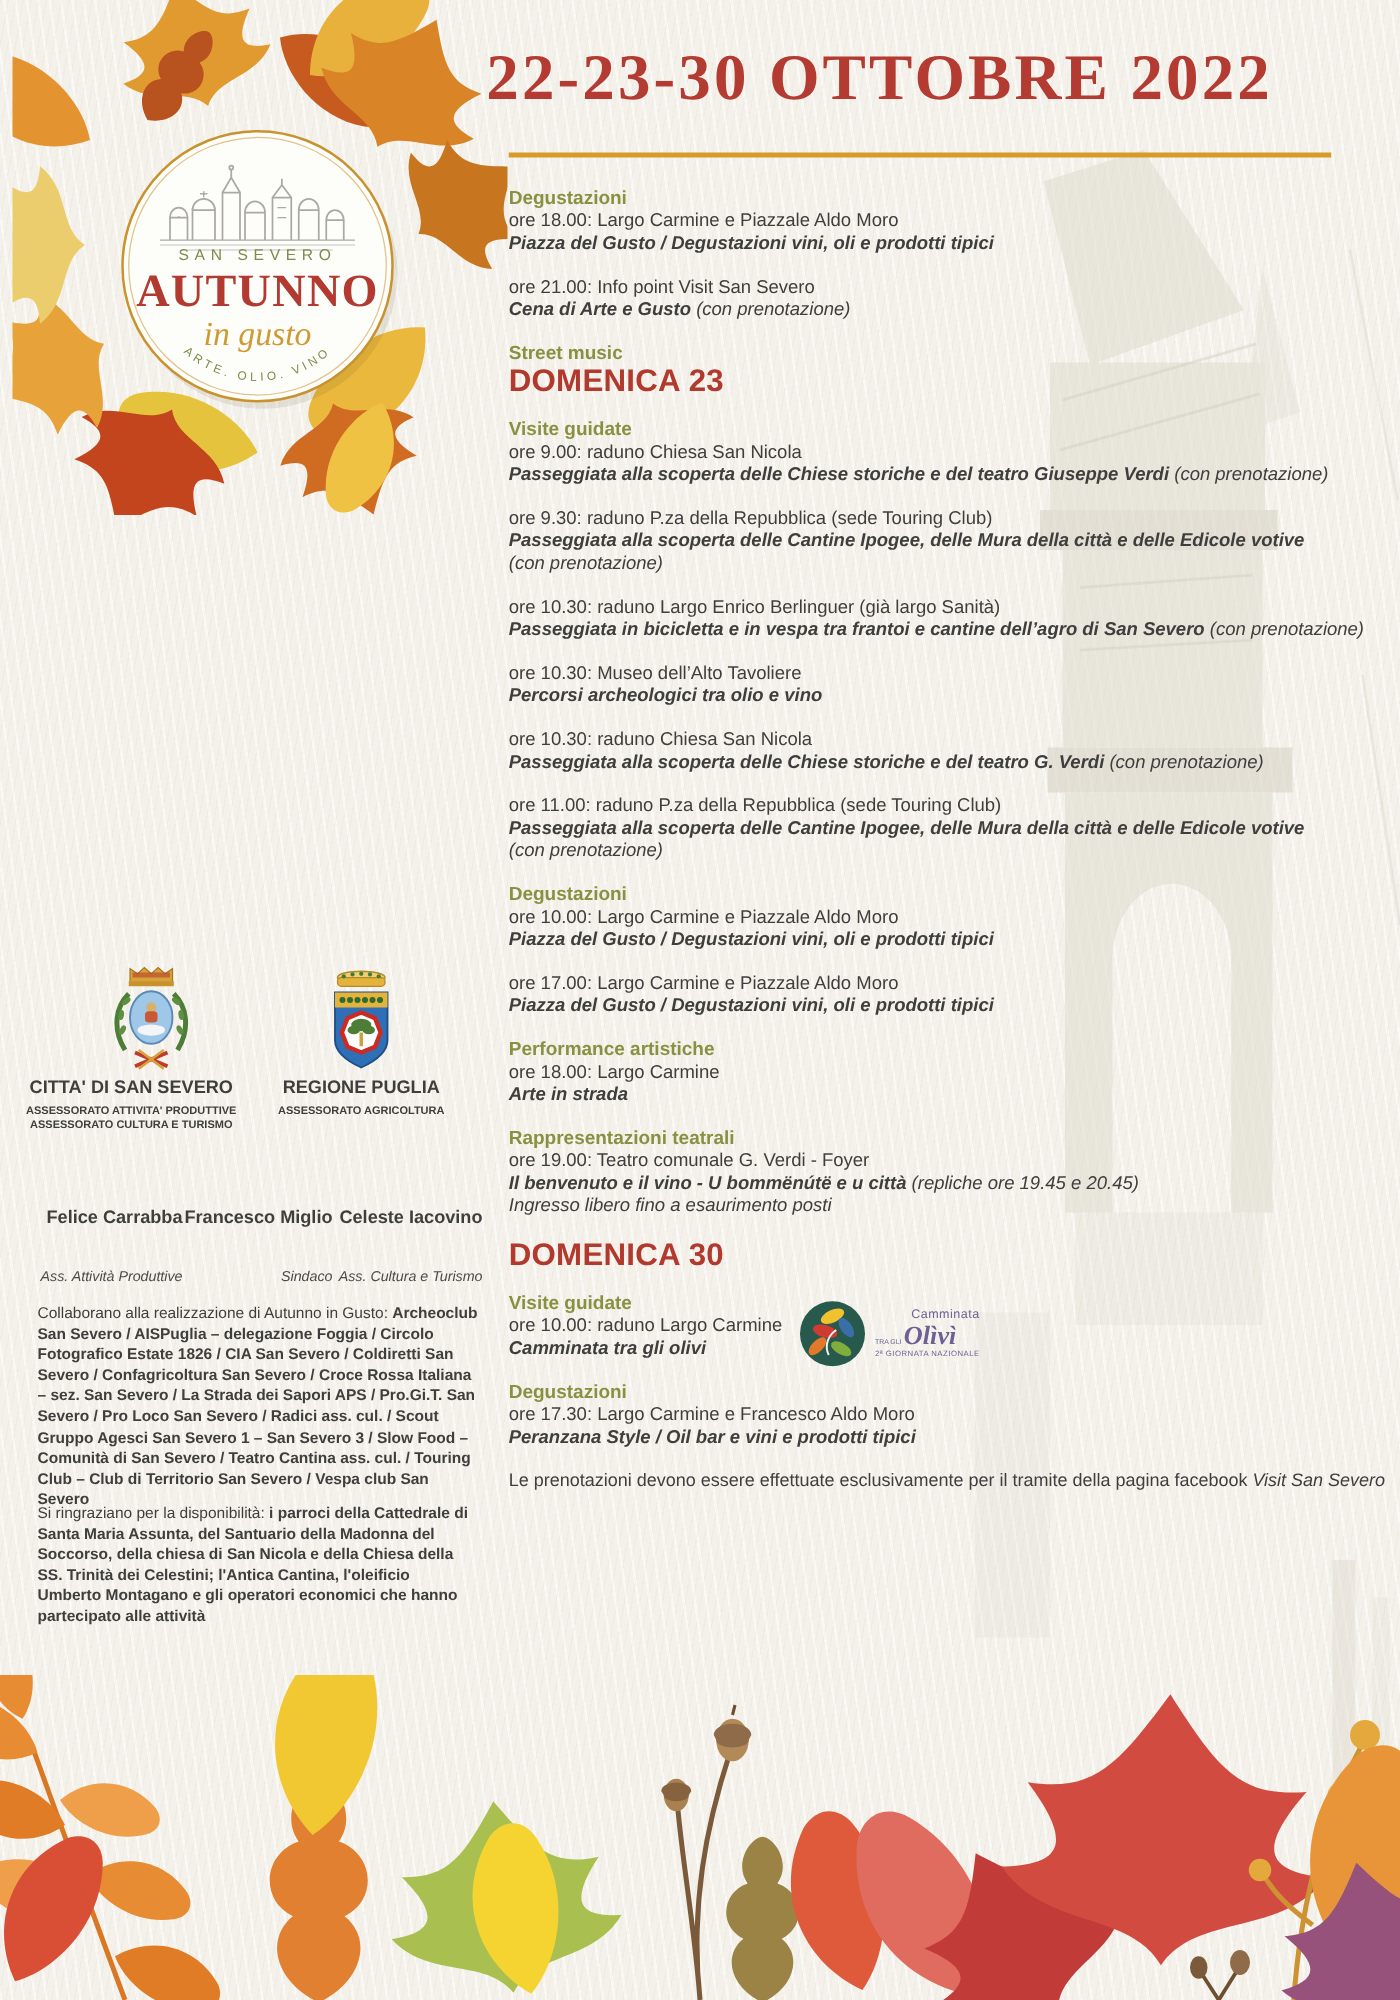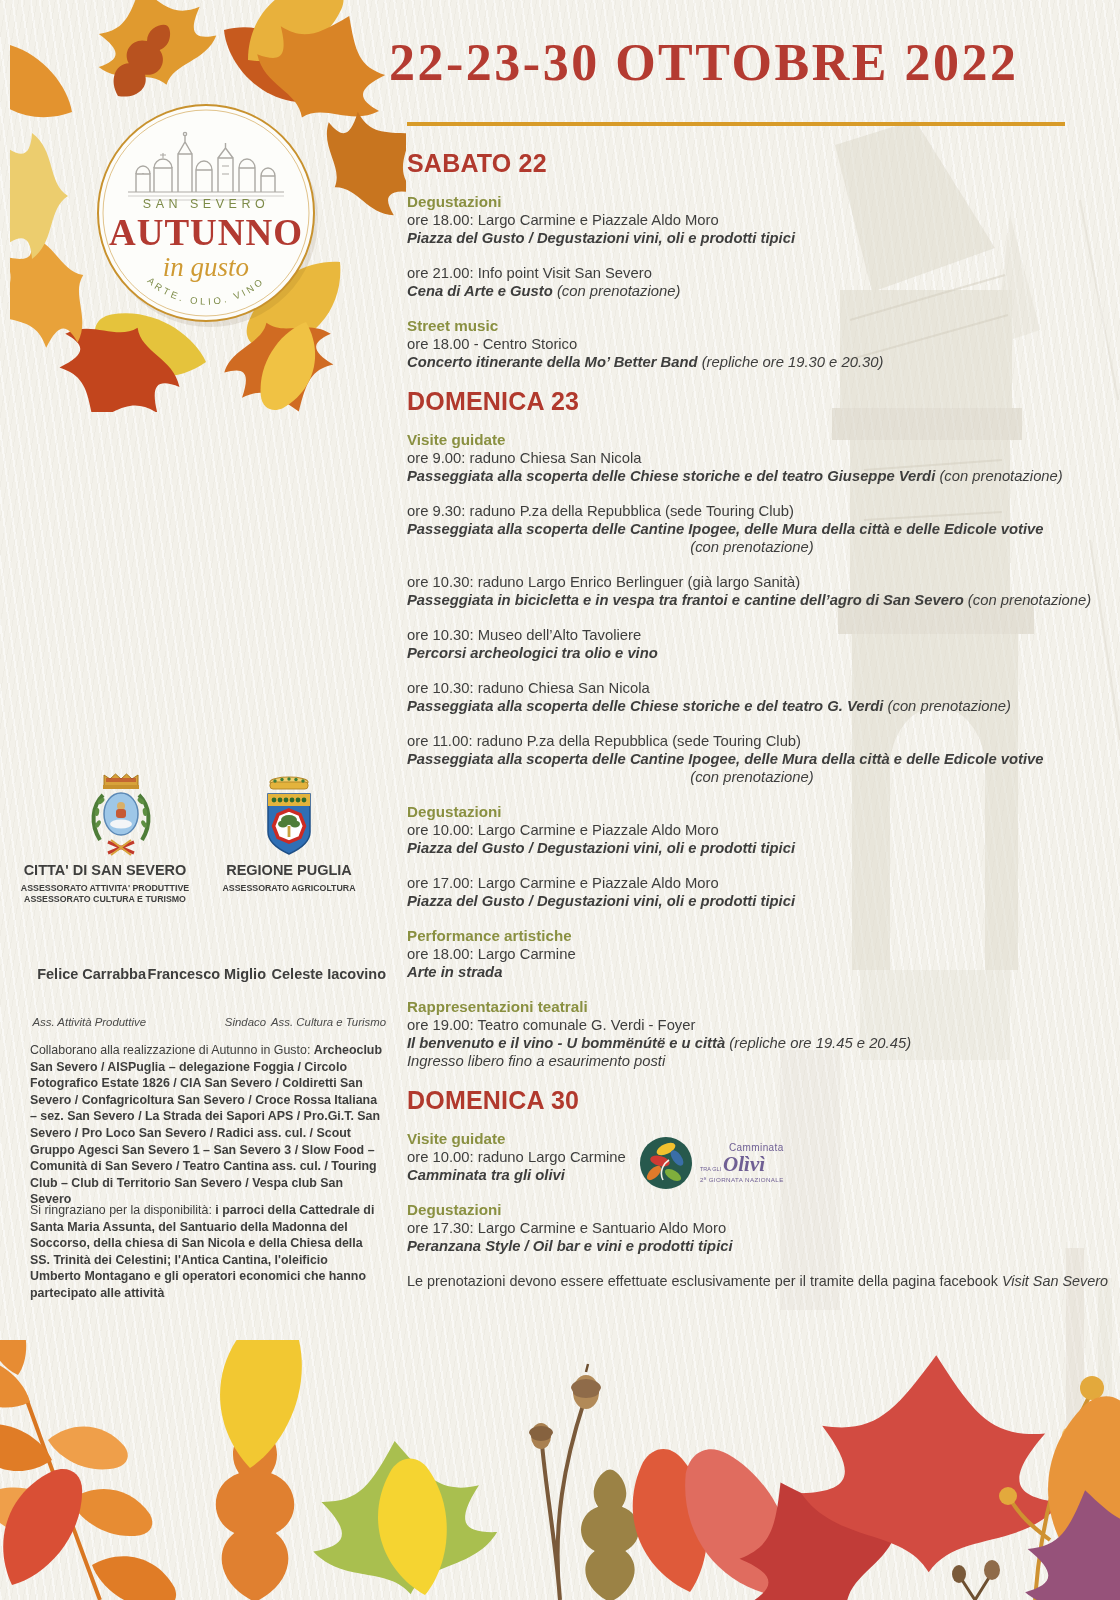--- a/index.html
+++ b/index.html
@@ -18,21 +18,21 @@
     font-family:"Liberation Serif", serif;font-weight:bold;font-size:52px;line-height:58px;
     letter-spacing:2.5px;color:#b43b31;
   }
   .gold-rule{position:absolute;left:407px;top:122px;width:658px;height:4px;background:#d89b28;z-index:3;}
   .rcol{position:absolute;left:407px;top:150px;width:690px;z-index:3;font-size:14.8px;line-height:18px;}
   .day-title{font-size:25px;line-height:27px;font-weight:bold;color:#b1392d;letter-spacing:.2px;margin:0 0 16px;}
   .day + .day{}
   .cat{font-weight:bold;color:#8a9041;font-size:15.2px;line-height:18px;}
   .event{margin:0 0 17px;position:relative;}
   .ev-title{font-weight:bold;font-style:italic;}
-  .ev-note{font-style:italic;text-align:center;}
+  .ev-note{font-style:italic;}
   .ev-extra{font-style:italic;}
   .footer-note{margin-top:14px;font-size:14.4px;white-space:nowrap;}
   .footer-note .it{font-style:italic;}
   .cam{position:absolute;left:232px;top:-12px;display:flex;align-items:center;gap:7px;}
   .cam-txt{color:#6f5f94;line-height:1;}
   .cam-l1{font-size:10px;letter-spacing:.4px;text-align:right;}
   .cam-row{display:flex;align-items:baseline;margin-top:1px;}
   .cam-pre{font-size:5.5px;line-height:6px;margin-right:2px;text-align:right;}
   .cam-l2{font-family:"Liberation Serif", serif;font-style:italic;font-weight:bold;font-size:21px;line-height:21px;}
   .cam-l3{font-size:6.2px;letter-spacing:.4px;margin-top:2px;}
@@ -130,38 +130,33 @@
       </text>
     </g>
   </svg>
 
   <div class="dates-title">22-23-30 OTTOBRE 2022</div>
   <div class="gold-rule"></div>
 
   <div class="rcol">
 
     <div class="day">
-      <div class="day-title">SABATO 22</div>
       <div class="group">
         <div class="cat">Degustazioni</div>
         <div class="event">
           <div>ore 18.00: Largo Carmine e Piazzale Aldo Moro</div>
           <div><span class="ev-title">Piazza del Gusto / Degustazioni vini, oli e prodotti tipici</span></div>
         </div>
         <div class="event">
           <div>ore 21.00: Info point Visit San Severo</div>
           <div><span class="ev-title">Cena di Arte e Gusto</span> <span class="ev-note">(con prenotazione)</span></div>
         </div>
       </div>
       <div class="group">
         <div class="cat">Street music</div>
-        <div class="event">
-          <div>ore 18.00 - Centro Storico</div>
-          <div><span class="ev-title">Concerto itinerante della Mo’ Better Band</span> <span class="ev-note">(repliche ore 19.30 e 20.30)</span></div>
-        </div>
       </div>
     </div>
 
     <div class="day">
       <div class="day-title">DOMENICA 23</div>
       <div class="group">
         <div class="cat">Visite guidate</div>
         <div class="event">
           <div>ore 9.00: raduno Chiesa San Nicola</div>
           <div><span class="ev-title">Passeggiata alla scoperta delle Chiese storiche e del teatro Giuseppe Verdi</span> <span class="ev-note">(con prenotazione)</span></div>
@@ -242,21 +237,21 @@
                 <div class="cam-l2">Olìvì</div>
               </div>
               <div class="cam-l3">2ª GIORNATA NAZIONALE</div>
             </div>
           </div>
         </div>
       </div>
       <div class="group">
         <div class="cat">Degustazioni</div>
         <div class="event">
-          <div>ore 17.30: Largo  Carmine e Santuario Aldo Moro</div>
+          <div>ore 17.30: Largo  Carmine e Francesco Aldo Moro</div>
           <div><span class="ev-title">Peranzana Style / Oil bar e vini e prodotti tipici</span></div>
         </div>
       </div>
     </div>
 
     <div class="footer-note">
       <span>Le prenotazioni devono essere effettuate esclusivamente per il tramite della pagina facebook </span><span class="it">Visit San Severo</span>
     </div>
   </div>
 

